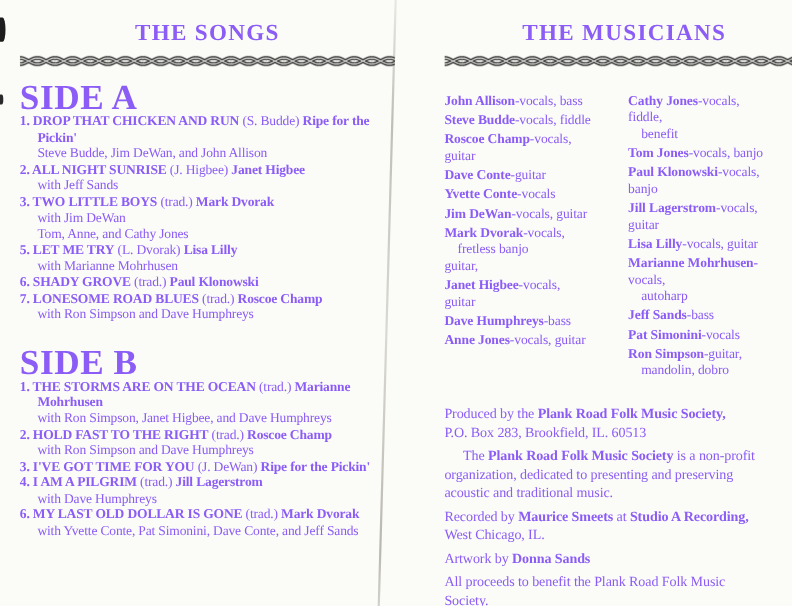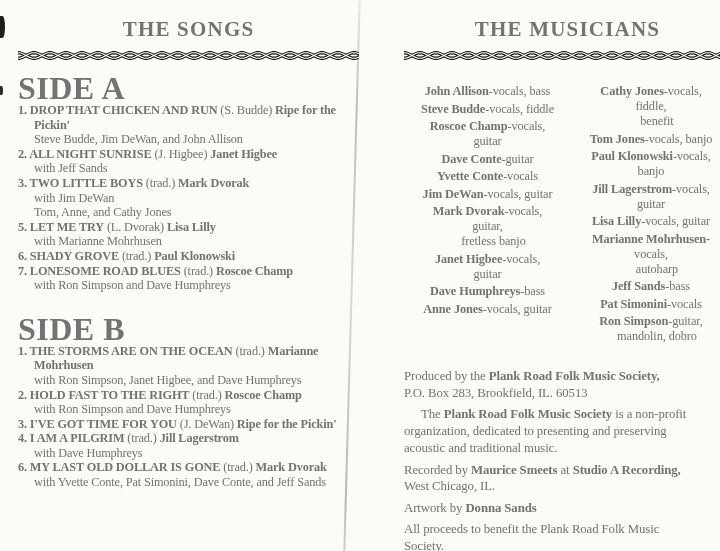--- a/index.html
+++ b/index.html
@@ -1,20 +1,20 @@
 <!DOCTYPE html>
 <html><head>
 <meta charset="utf-8">
 <style>
   html,body{margin:0;padding:0;}
   .page{
     position:relative;
     width:720px;height:551px;
     background:#fbfbf7;
-    color:#737373;
+    color:#8b5cf6;
     font-family:"Liberation Serif", serif;
     overflow:hidden;
   }
   
   .panel{position:absolute;top:16px;}
   .panel-songs{left:18px;width:341px;}
   .panel-musicians{left:404px;width:327px;height:530px;}
   .panel-title{
     margin:0 0 7px 0;
     font-size:21px;font-weight:bold;letter-spacing:1.2px;
@@ -28,21 +28,21 @@
   }
   .side-label.second{margin-top:24px;}
   .track{font-size:12.3px;line-height:14.6px;letter-spacing:-0.15px;}
   .track-line{padding-left:16px;text-indent:-16px;}
   .track-line b{font-weight:bold;}
   .track-credit{padding-left:16px;}
   
   .mus-cols{display:flex;margin-top:21px;}
   .mus-col{width:167px;flex:0 0 167px;}
   .mus-col.right{width:160px;flex:0 0 160px;}
-  .mus{margin:0 0 2.5px 0;font-size:12.3px;line-height:15px;letter-spacing:-0.1px;text-align:center;}
+  .mus{margin:0 0 2.5px 0;font-size:12.3px;line-height:15px;letter-spacing:-0.1px;}
   .mus-line{white-space:pre;}
   .mus-line b{font-weight:bold;}
   
   .notes{position:absolute;left:0;top:352px;width:327px;
          font-size:12.8px;line-height:16.9px;letter-spacing:-0.1px;}
   .note-para{margin:0 0 4.5px 0;}
   .note-line{}
   .note-line.indent{text-indent:17px;}
   .note-line b{font-weight:bold;}
   
@@ -169,22 +169,22 @@
             <div class="mus-line"><b>Dave Conte</b><span>-guitar</span></div>
           </div>
           <div class="mus">
             <div class="mus-line"><b>Yvette Conte</b><span>-vocals</span></div>
           </div>
           <div class="mus">
             <div class="mus-line"><b>Jim DeWan</b><span>-vocals, guitar</span></div>
           </div>
           <div class="mus">
             <div class="mus-line"><b>Mark Dvorak</b><span>-vocals,</span></div>
+            <div class="mus-line">    fretless banjo</div>
             <div class="mus-line">guitar,</div>
-            <div class="mus-line">    fretless banjo</div>
           </div>
           <div class="mus">
             <div class="mus-line"><b>Janet Higbee</b><span>-vocals,</span></div>
             <div class="mus-line">guitar</div>
           </div>
           <div class="mus">
             <div class="mus-line"><b>Dave Humphreys</b><span>-bass</span></div>
           </div>
           <div class="mus">
             <div class="mus-line"><b>Anne Jones</b><span>-vocals, guitar</span></div>

